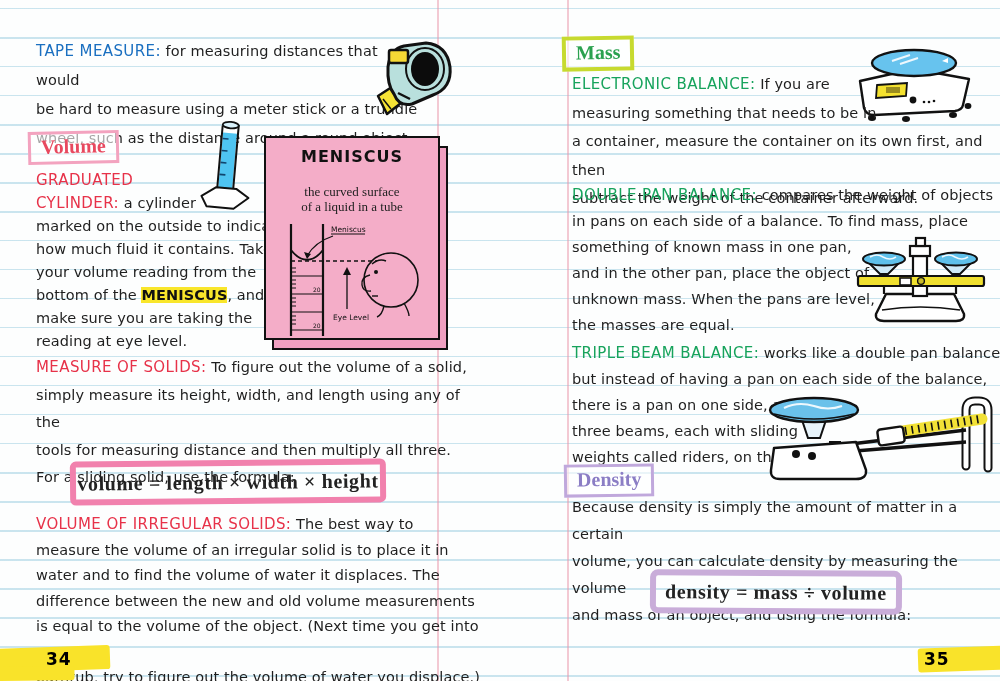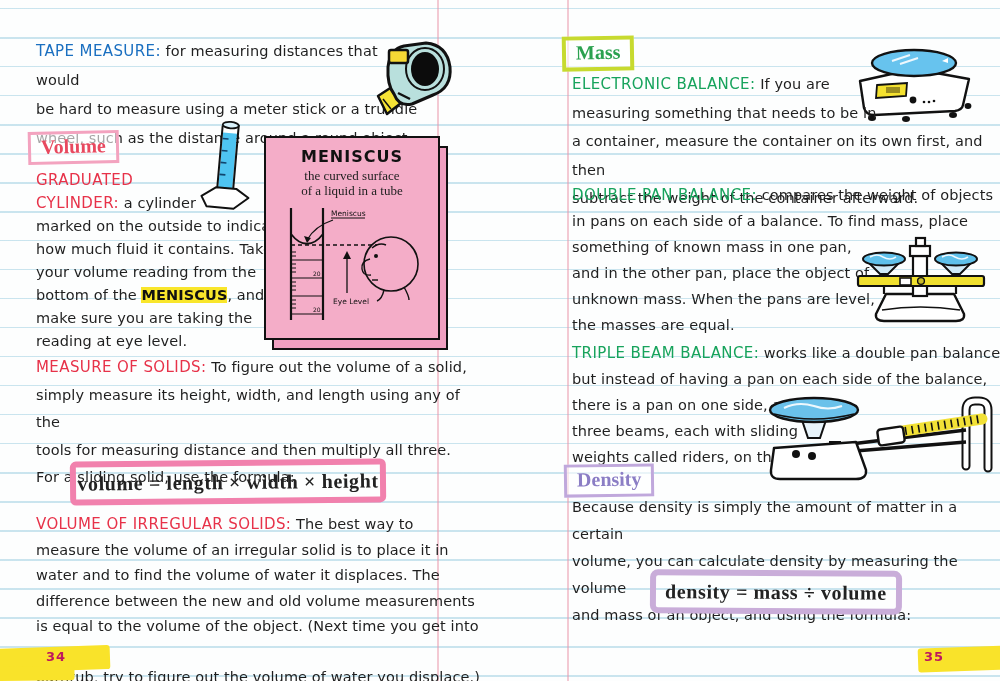--- a/index.html
+++ b/index.html
@@ -18,26 +18,26 @@
   .label-box.mass{border:4px solid #c7da2f;color:#2aa14f;transform:rotate(-1deg)}
   .label-box.density{border:3px solid #c0a8dc;color:#8b7ec5;transform:rotate(-.8deg)}
   .formula{position:absolute;display:flex;align-items:center;justify-content:center;font-family:"Liberation Serif","DejaVu Serif",serif;font-weight:bold;font-size:20px;color:#222;letter-spacing:.6px}
   .formula.pink{border:6px solid #f181ad;border-radius:6px;transform:rotate(-.6deg)}
   .formula.purple{border:6px solid #c9add9;border-radius:8px;transform:rotate(.4deg)}
   .icon{position:absolute}
   .card-wrap{position:absolute;left:264px;top:136px;width:186px;height:216px}
   .card-back{position:absolute;left:8px;top:10px;width:176px;height:204px;background:#ef9fc0;border:2.5px solid #111}
   .card{position:absolute;left:0;top:0;width:176px;height:204px;background:#f4adc8;border:2.5px solid #111;text-align:center}
   .card-title{margin-top:9px;font-weight:bold;font-size:16px;letter-spacing:1px;color:#111}
-  .card-sub{font-family:"Liberation Serif","DejaVu Serif",serif;font-size:13px;line-height:15px;color:#222;white-space:pre-line;margin-top:2px}
+  .card-sub{font-family:"Liberation Serif","DejaVu Serif",serif;font-size:13px;line-height:15px;color:#222;white-space:pre-line;margin-top:18px}
   .pagenum-strip{position:absolute;background:#f9e32a;height:24px;border-radius:3px}
   .pagenum-strip.left{left:-6px;top:647px;width:116px;transform:rotate(-2deg)}
   .pagenum-strip.left::after{content:"";position:absolute;left:2px;top:19px;width:78px;height:14px;background:#f9e32a;transform:rotate(1.5deg);border-radius:3px}
   .pagenum-strip.right{left:918px;top:647px;width:92px;transform:rotate(-2deg)}
-  .pagenum{position:absolute;font-weight:bold;font-size:13px;color:#be185d;letter-spacing:1px}
+  .pagenum{position:absolute;font-weight:bold;font-size:17px;color:#000000;letter-spacing:1px}
 </style>
 </head>
 <body>
 
 <div class="rules"></div>
 <div class="vline" style="left:437px"></div>
 <div class="vline" style="left:567px"></div>
 
 <div class="para" style="left:36px;top:37px;width:390px;line-height:29px"><span class="hd blue">TAPE MEASURE:</span> <span>for measuring distances that would
 be hard to measure using a meter stick or a trundle

